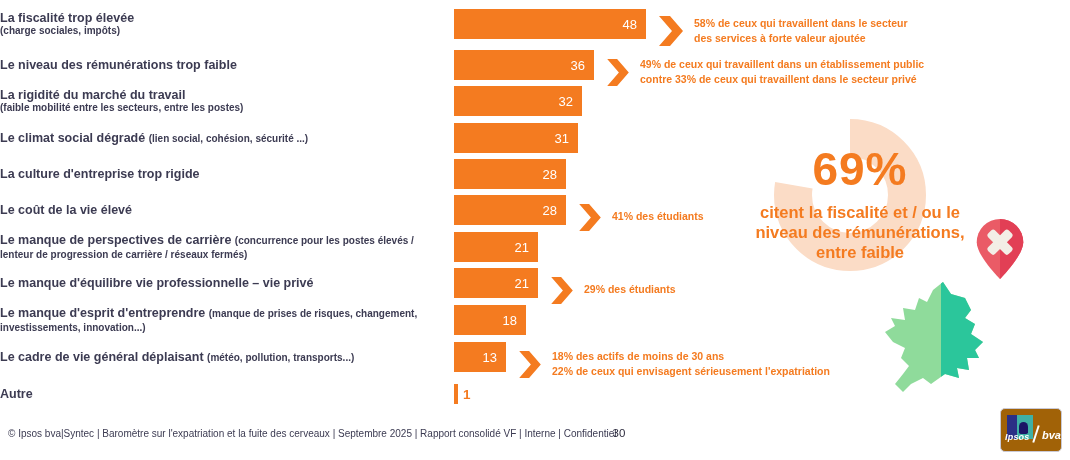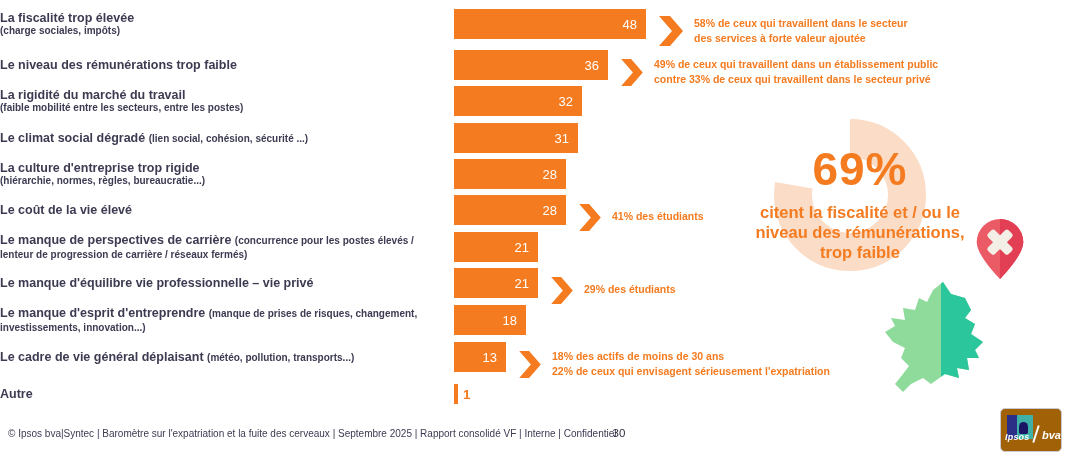--- a/index.html
+++ b/index.html
@@ -57,21 +57,21 @@
         </svg>
       <div>
           <div>58% de ceux qui travaillent dans le secteur</div>
           <div>des services à forte valeur ajoutée</div>
         </div>
     </div>
   </div>
 
   <div class="row" style="top:49px">
     <div class="label"><span>Le niveau des rémunérations trop faible</span></div>
-    <div class="bar" style="width: 154px;">
+    <div class="bar" style="width: 140px;">
         <span class="val">36</span>
       </div>
     <div class="callout">
       <svg width="22" height="27" viewBox="0 0 24 30">
           <polygon points="0,0 11,0 24,15 11,30 0,30 13,15" fill="#F47B20"></polygon>
         </svg>
       <div>
           <div>49% de ceux qui travaillent dans un établissement public</div>
           <div>contre 33% de ceux qui travaillent dans le secteur privé</div>
         </div>
@@ -86,21 +86,21 @@
   </div>
 
   <div class="row" style="top:122px">
     <div class="label"><span>Le climat social dégradé</span> <span class="sub">(lien social, cohésion, sécurité ...)</span></div>
     <div class="bar" style="width: 124px;">
         <span class="val">31</span>
       </div>
   </div>
 
   <div class="row" style="top:158px">
-    <div class="label"><span>La culture d'entreprise trop rigide</span> <span class="sub sub-block">(hiérarchie, normes, règles, bureaucratie...)</span></div>
+    <div class="label"><span>La culture d'entreprise trop rigide</span> </div>
     <div class="bar" style="width: 112px;">
         <span class="val">28</span>
       </div>
   </div>
 
   <div class="row" style="top:194px">
     <div class="label"><span>Le coût de la vie élevé</span></div>
     <div class="bar" style="width: 112px;">
         <span class="val">28</span>
       </div>
@@ -164,21 +164,21 @@
     <div class="bar tiny" style="width: 4px;"></div>
     <span class="val-out">1</span>
   </div>
 
   <svg class="arc-decoration" width="190" height="200" viewBox="0 0 190 200">
     <circle cx="95" cy="95" r="57" fill="none" stroke="#FBDCC6" stroke-width="38" stroke-dasharray="278 81" transform="rotate(-90 95 95)"></circle>
   </svg>
 
   <div class="highlight">
     <div class="big">69%</div>
-    <div class="caption">citent la fiscalité et / ou le niveau des rémunérations, trop faible</div>
+    <div class="caption">citent la fiscalité et / ou le niveau des rémunérations, entre faible</div>
   </div>
 
   <svg class="pin" width="60" height="64" viewBox="0 0 60 66">
     <defs>
         <clipPath id="pin-right">
           <rect x="30" y="0" width="30" height="66"></rect>
         </clipPath>
       </defs>
     <path d="M30,64 C30,64 6,40 6,26 A24,24 0 1 1 54,26 C54,40 30,64 30,64 Z" fill="#EA5B66"></path>
     <path d="M30,64 C30,64 6,40 6,26 A24,24 0 1 1 54,26 C54,40 30,64 30,64 Z" fill="#E23F55" clip-path="url(#pin-right)"></path>

